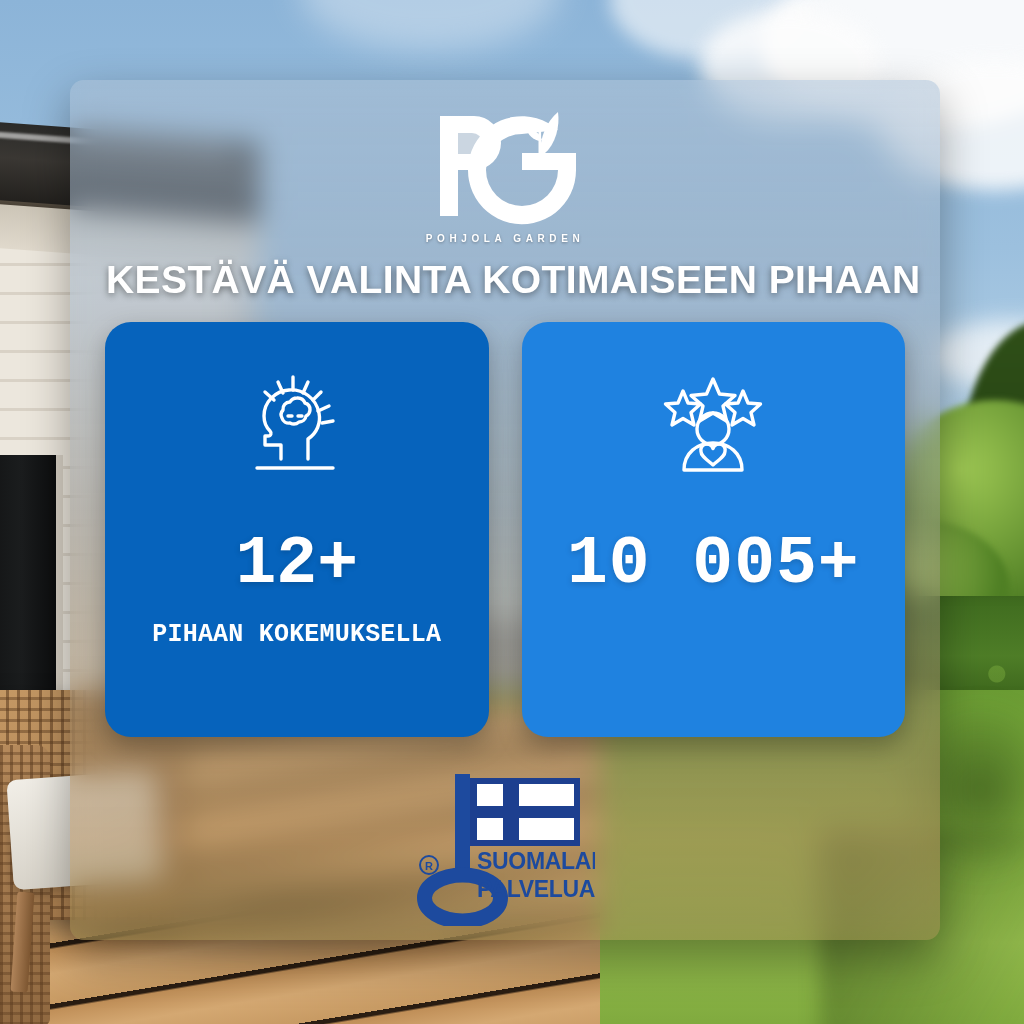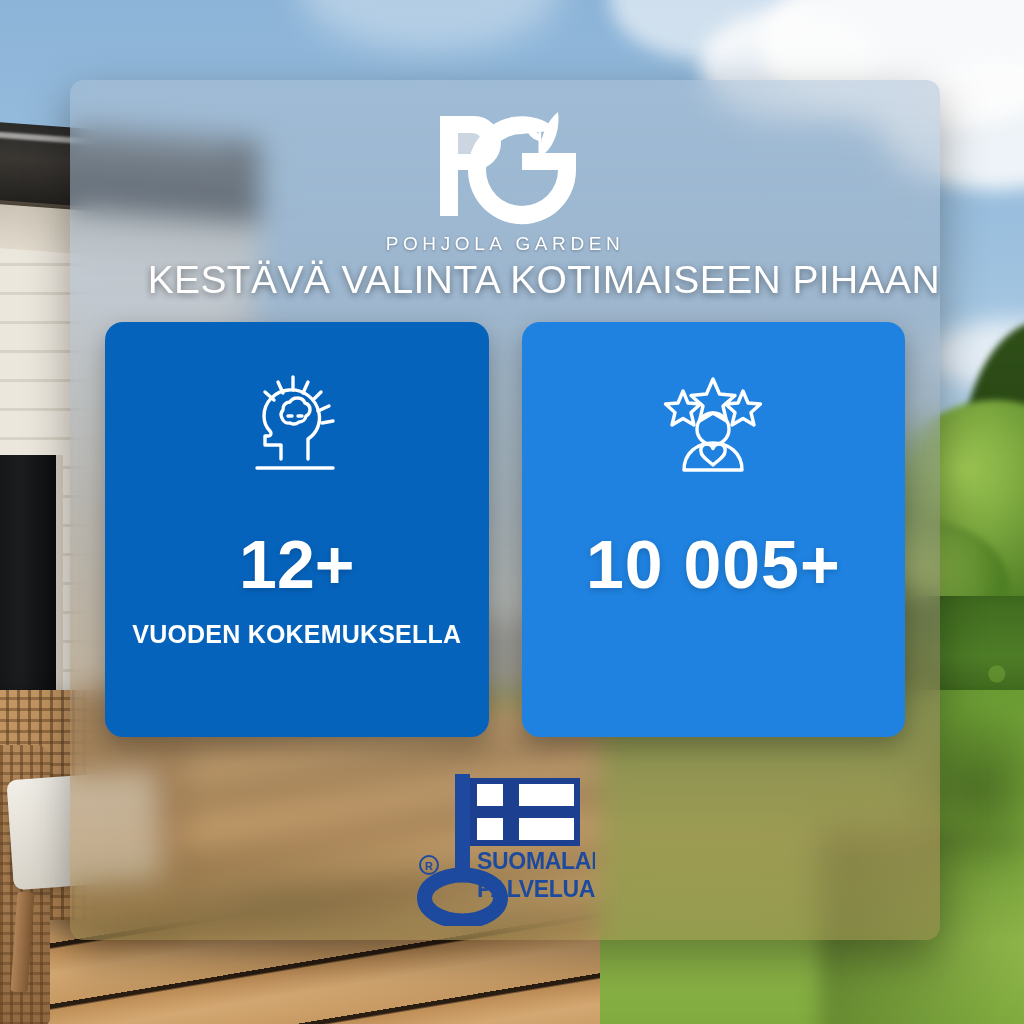--- a/index.html
+++ b/index.html
@@ -160,41 +160,42 @@
     -webkit-backdrop-filter:blur(14px) saturate(.9);
     box-shadow:0 18px 46px rgba(0,0,0,.35);
     overflow:hidden;
   }
   .panel-inner{position:absolute;inset:0;}
 
   
   .logo-wrap{position:absolute;left:0;right:0;top:28px;text-align:center;}
   .logo-mark{display:block;margin:0 auto;}
   .logo-sub{
-    margin-top:7px;color:#ffffff;font-size:19px;font-weight:400;
+    margin-top:7px;color:#ffffff;font-size:10px;font-weight:700;
     letter-spacing:4.6px;text-shadow:0 1px 3px rgba(0,0,0,.35);
   }
 
   .headline{
-    position:absolute;left:0;right:0;top:178px;text-align:right;
-    color:#fff;font-size:39px;font-weight:400;letter-spacing:.4px;
+    position:absolute;left:0;right:0;top:178px;text-align:left;
+    color:#fff;font-size:39px;font-weight:700;letter-spacing:.4px;
     text-shadow:0 2px 7px rgba(0,0,0,.45);
     font-family:"Liberation Sans", sans-serif;
+    padding-left:36px;
   }
 
   
   .cards{
     position:absolute;left:35px;top:242px;width:800px;height:415px;
     display:flex;gap:33px;
   }
   .card{
-    flex:1;border-radius:18px;display:flex;flex-direction:column;
+    flex:1;border-radius:26px;display:flex;flex-direction:column;
     align-items:center;justify-content:flex-start;
     box-shadow:0 10px 26px rgba(0,0,0,.28);
-    padding-top:44px;box-sizing:border-box;
+    padding-top:44px;box-sizing:border-box;font-family:Liberation Mono, monospace;
   }
   .card-a{background:#0663bc;}
   .card-b{background:#1f82e0;}
   .card-icon{height:118px;display:flex;align-items:center;justify-content:center;}
   .card-num{
     color:#fff;font-weight:800;line-height:1;margin-top:46px;
     text-shadow:0 2px 6px rgba(0,0,0,.18);
   }
   .num-a{font-size:68px;}
   .num-b{font-size:68px;letter-spacing:1px;}
@@ -301,21 +302,21 @@
               <path d="M38 37 a7 7 0 0 1 7-8 a8 8 0 0 1 7-4 a8 8 0 0 1 8 5
                        a7 7 0 0 1 5 7 a7 7 0 0 1 -4 6 a7 7 0 0 1 -7 6
                        a8 8 0 0 1 -9 1 a7 7 0 0 1 -8 -5 a7 7 0 0 1 1 -8 z"></path>
               <line x1="43" y1="43" x2="47" y2="43"></line>
               <line x1="53" y1="43" x2="57" y2="43"></line>
 
               <line x1="12" y1="95" x2="88" y2="95"></line>
             </svg>
           </div>
           <div class="card-num num-a">12+</div>
-          <div class="card-label">VUODEN KOKEMUKSELLA</div>
+          <div class="card-label">PIHAAN KOKEMUKSELLA</div>
         </div>
 
         <div class="card card-b">
           <div class="card-icon">
             <svg width="104" height="104" viewBox="0 0 104 104" fill="none" stroke="#ffffff" stroke-width="3.4" stroke-linecap="round" stroke-linejoin="round">
 
               <path d="M52 6 L58.5 21 L74 22.5 L62 33 L65.5 48 L52 40 L38.5 48 L42 33 L30 22.5 L45.5 21 Z"></path>
 
               <path d="M22 18 L27 30 L39.5 31 L30 39.5 L33 52 L22 45.5 L11 52 L14 39.5 L4.5 31 L17 30 Z"></path>
 

